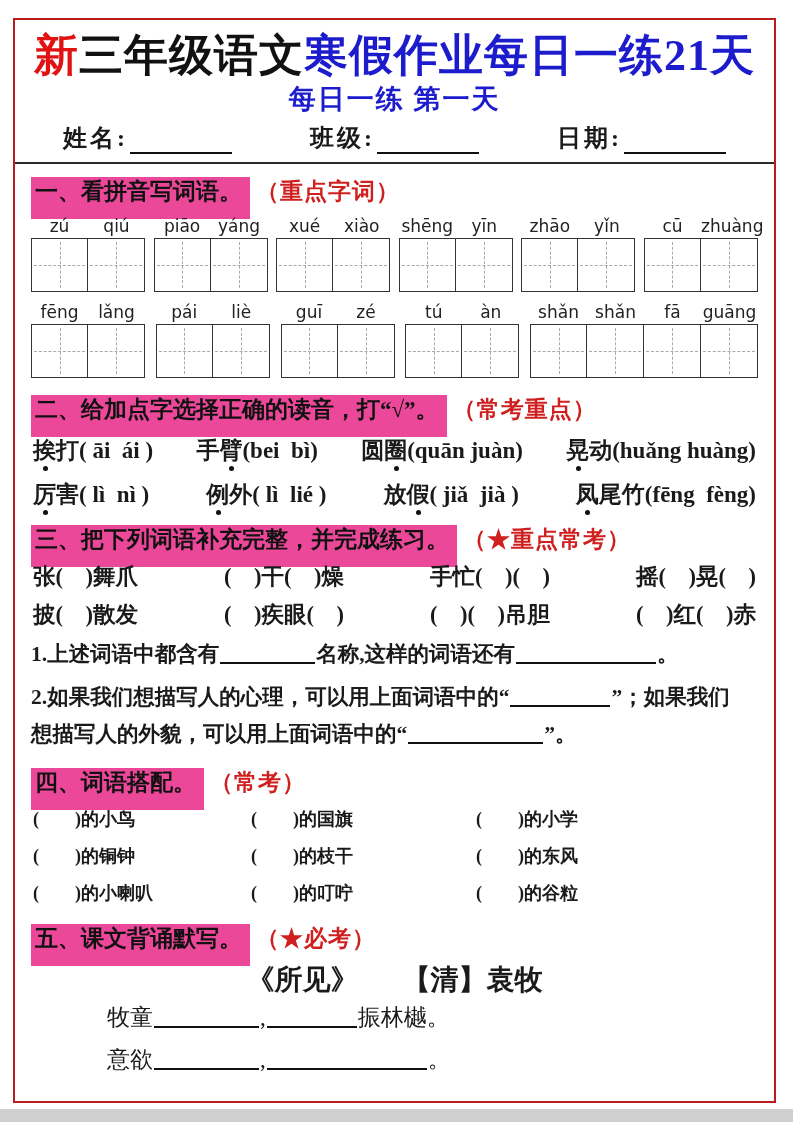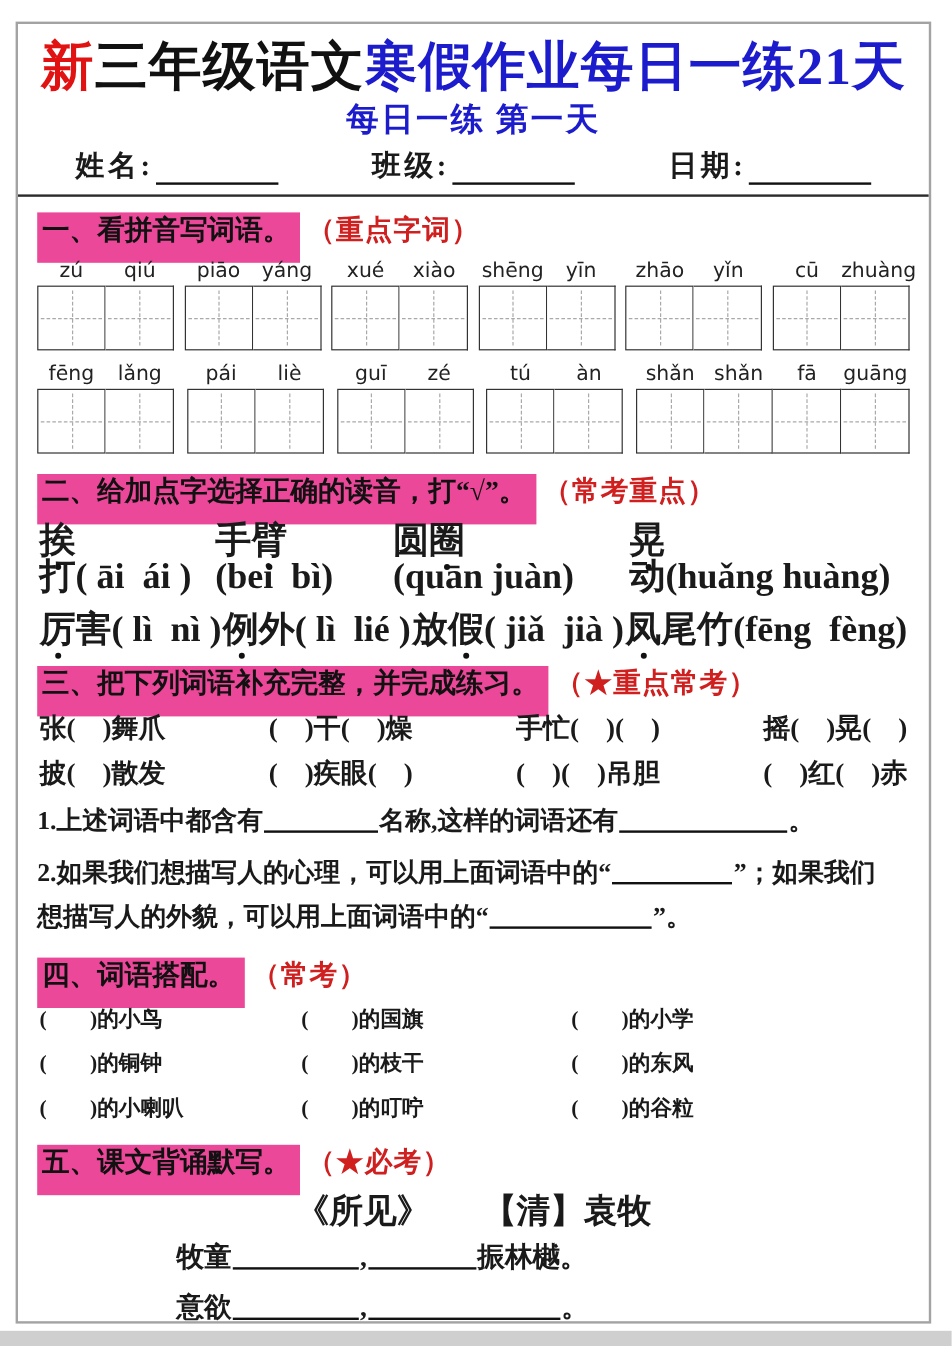--- a/index.html
+++ b/index.html
@@ -1,20 +1,20 @@
 <!DOCTYPE html>
 <html><head>
 <meta charset="utf-8">
 <style>
   html,body{margin:0;padding:0;background:#fff;}
   body{width:793px;height:1122px;position:relative;overflow:hidden;
        font-family:"Liberation Serif","DejaVu Serif",serif;color:#1a1a1a;}
   .sheet{position:absolute;inset:0;}
   .border-box{position:absolute;left:13px;top:18px;width:763px;height:1085px;
-              border:2px solid #a3a3a3;box-sizing:border-box;overflow:hidden;background:#fff;}
+              border:2px solid #b91c1c;box-sizing:border-box;overflow:hidden;background:#fff;}
   .bottom-strip{position:absolute;left:0;bottom:0;width:793px;height:13px;background:#cfcfcf;}
 
   
   .title{margin:10px 0 0 0;text-align:center;font-size:44px;line-height:52px;font-weight:bold;letter-spacing:1px;}
   .t-red{color:#e01212;}
   .t-black{color:#111;}
   .t-blue{color:#1c1ccd;}
   .subtitle{text-align:center;font-size:27px;line-height:34px;font-weight:bold;color:#1c1ccd;letter-spacing:2px;}
   .name-row{display:flex;justify-content:space-between;padding:6px 48px 0 48px;font-size:24px;font-weight:bold;}
   .field{display:flex;align-items:flex-end;}
@@ -34,39 +34,39 @@
   .plabels{display:flex;}
   .pl{display:inline-block;width:57px;text-align:center;font-family:"DejaVu Sans","Liberation Sans",sans-serif;
       font-size:17px;line-height:24px;color:#222;}
   .pboxes{display:flex;}
   .pbox{position:relative;width:57px;height:54px;border:1.5px solid #333;box-sizing:border-box;background:#fff;}
   .pbox + .pbox{border-left:none;}
   .vd{position:absolute;left:50%;top:3px;bottom:3px;border-left:1px dashed #a9a9a9;}
   .hd{position:absolute;top:50%;left:2px;right:2px;border-top:1px dashed #a9a9a9;}
 
   
-  .p-line{display:flex;justify-content:space-between;font-size:30px;line-height:30px;margin:10px 2px 14px 2px;font-weight:bold;}
+  .p-line{display:flex;justify-content:space-between;font-size:23px;line-height:30px;margin:10px 2px 14px 2px;font-weight:bold;}
   .pre-ws{white-space:pre;}
   .dotted{position:relative;}
   .dotted::after{content:"";position:absolute;left:50%;margin-left:-2px;bottom:-8px;width:5px;height:5px;border-radius:50%;background:#111;}
 
   
   .w-line{display:flex;justify-content:space-between;font-size:22.5px;line-height:34px;margin:2px 2px 4px 2px;font-weight:bold;}
   .q{margin:4px 0 6px 0;font-size:21.5px;line-height:37px;font-weight:bold;}
   .blank{display:inline-block;border-bottom:2px solid #111;height:1em;vertical-align:-3px;margin:0 1px;}
   .w90{width:90px;} .w95{width:95px;} .w100{width:100px;} .w105{width:105px;}
   .w135{width:135px;} .w140{width:140px;} .w160{width:160px;}
 
   
   .match-grid{display:grid;grid-template-columns:218px 225px auto;row-gap:13px;font-size:18px;font-weight:bold;
               margin:8px 2px 14px 2px;}
 
   
   .poem-title{display:flex;justify-content:center;gap:44px;font-size:28px;font-weight:bold;margin-top:8px;line-height:34px;}
-  .poem-line{margin-left:116px;font-size:23px;font-weight:bold;line-height:42px;}
+  .poem-line{margin-left:76px;font-size:23px;font-weight:normal;line-height:42px;}
 
   .mt8{margin-top:8px;} .mt14{margin-top:14px;} .mt16{margin-top:16px;} .mt18{margin-top:18px;}
 </style>
 </head>
 <body>
 
 <div class="sheet">
   <div class="border-box">
 
     <h1 class="title"><span class="t-red">新</span><span class="t-black">三年级语文</span><span class="t-blue">寒假作业每日一练21天</span></h1>

